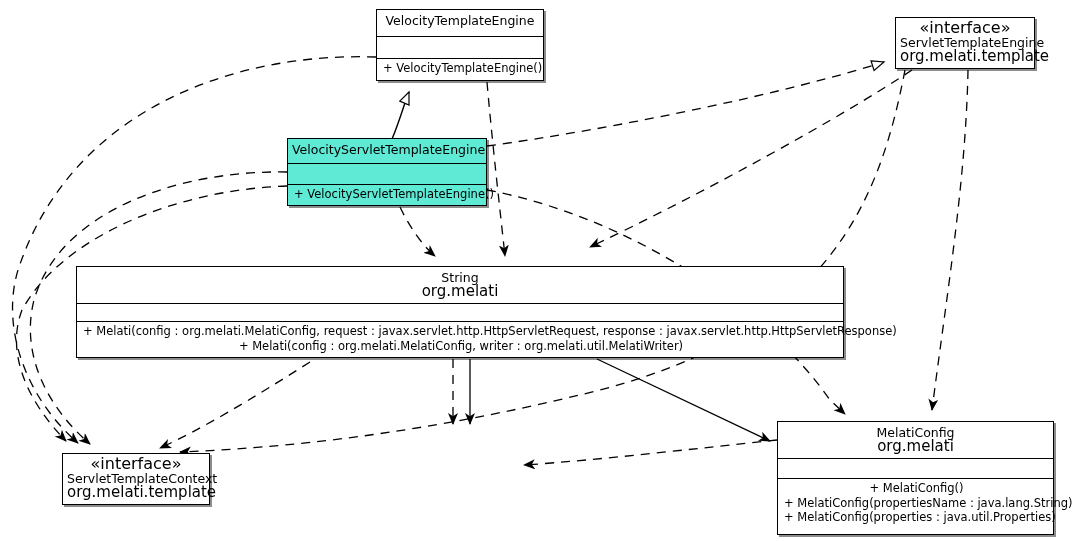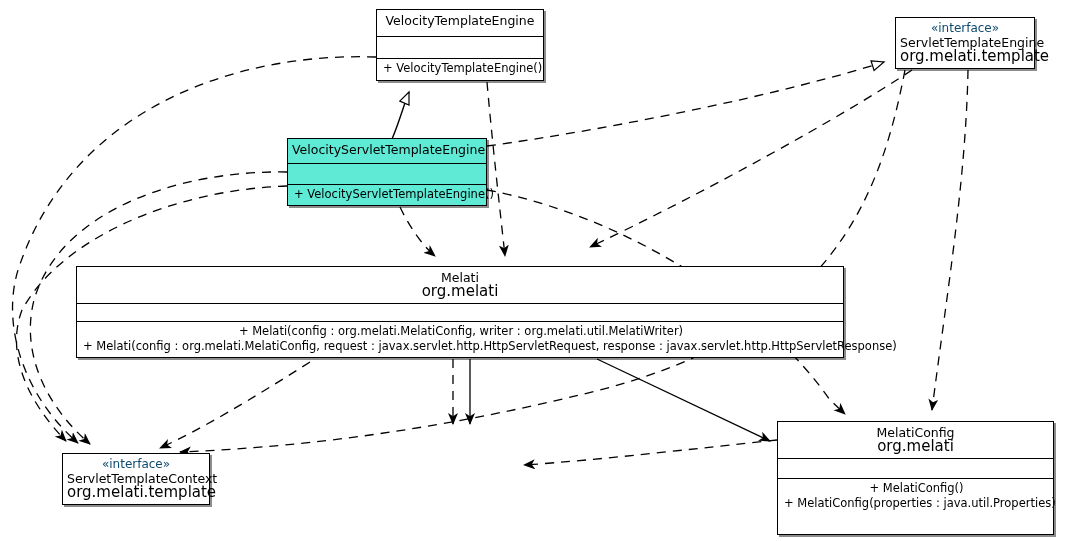--- a/index.html
+++ b/index.html
@@ -43,23 +43,23 @@
   }
   .sect + .sect {
     border-top: 1px solid #000000;
   }
   .sect-head {
     text-align: center;
     padding-top: 3px;
     padding-bottom: 3px;
   }
   .stereo {
-    font-size: 12px;
+    font-size: 16px;
     line-height: 14px;
-    color: #0c4a6e;
+    color: #000000;
   }
   .cname {
     font-size: 12.5px;
     line-height: 15px;
     color: #000;
     white-space: nowrap;
     text-align: center;
   }
   .cname.abstract {
     font-style: italic;
@@ -157,44 +157,45 @@
       <div class="cname">VelocityServletTemplateEngine</div>
     </div>
     <div class="sect sect-attrs" style="height:21px;"></div>
     <div class="sect sect-ops">
       <div class="op">+ VelocityServletTemplateEngine()</div>
     </div>
   </div>
 
   <div class="uml-box" style="left:76px; top:266px; width:768px; height:92px;">
     <div class="sect sect-head" style="height:36px;">
-      <div class="cname">Melati</div>
+      <div class="cname">String</div>
       <div class="pkg">org.melati</div>
     </div>
     <div class="sect sect-attrs" style="height:18px;"></div>
     <div class="sect sect-ops">
+      <div class="op">+ Melati(config : org.melati.MelatiConfig, request : javax.servlet.http.HttpServletRequest, response : javax.servlet.http.HttpServletResponse)</div>
       <div class="op">+ Melati(config : org.melati.MelatiConfig, writer : org.melati.util.MelatiWriter)</div>
-      <div class="op">+ Melati(config : org.melati.MelatiConfig, request : javax.servlet.http.HttpServletRequest, response : javax.servlet.http.HttpServletResponse)</div>
     </div>
   </div>
 
   <div class="uml-box" style="left:62px; top:453px; width:148px; height:52px;">
     <div class="sect sect-head" style="height:100%;">
       <div class="stereo">«interface»</div>
       <div class="cname">ServletTemplateContext</div>
       <div class="pkg">org.melati.template</div>
     </div>
   </div>
 
 
   <div class="uml-box" style="left:777px; top:421px; width:277px; height:114px;">
     <div class="sect sect-head" style="height:36px;">
       <div class="cname">MelatiConfig</div>
       <div class="pkg">org.melati</div>
     </div>
     <div class="sect sect-attrs" style="height:20px;"></div>
     <div class="sect sect-ops">
       <div class="op">+ MelatiConfig()</div>
+      <div class="op">+ MelatiConfig(propertiesName : java.lang.String)</div>
       <div class="op">+ MelatiConfig(properties : java.util.Properties)</div>
     </div>
   </div>
 
 </div>
 
 </body></html>

